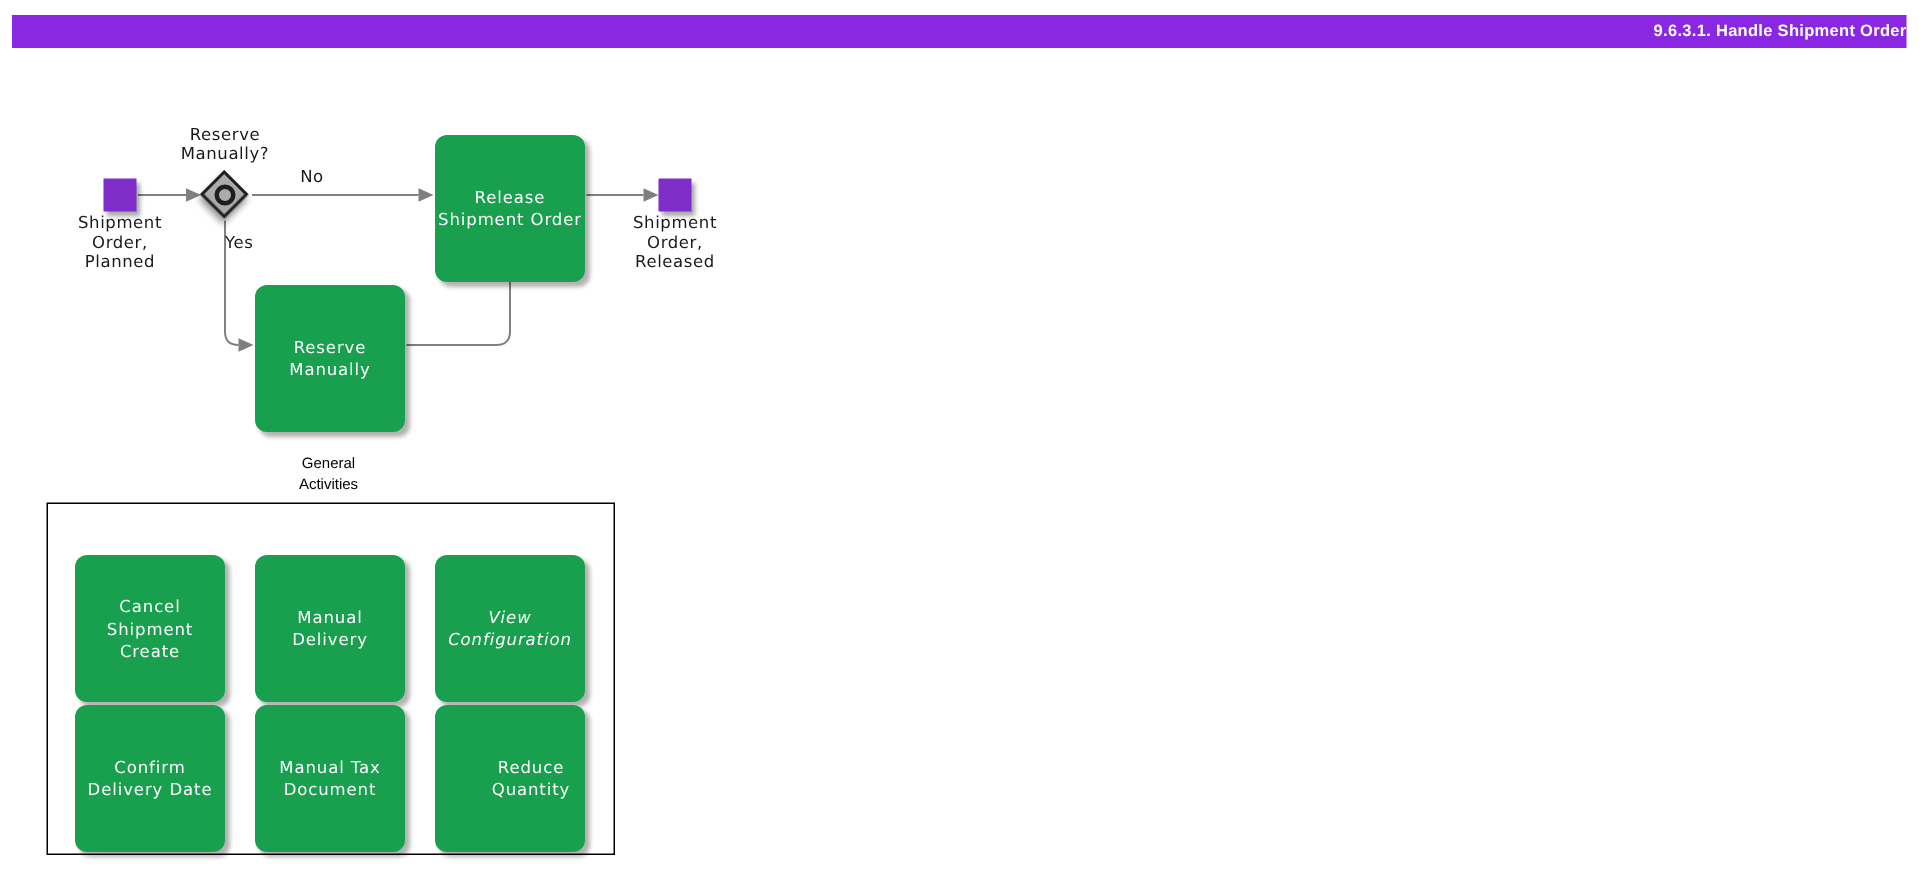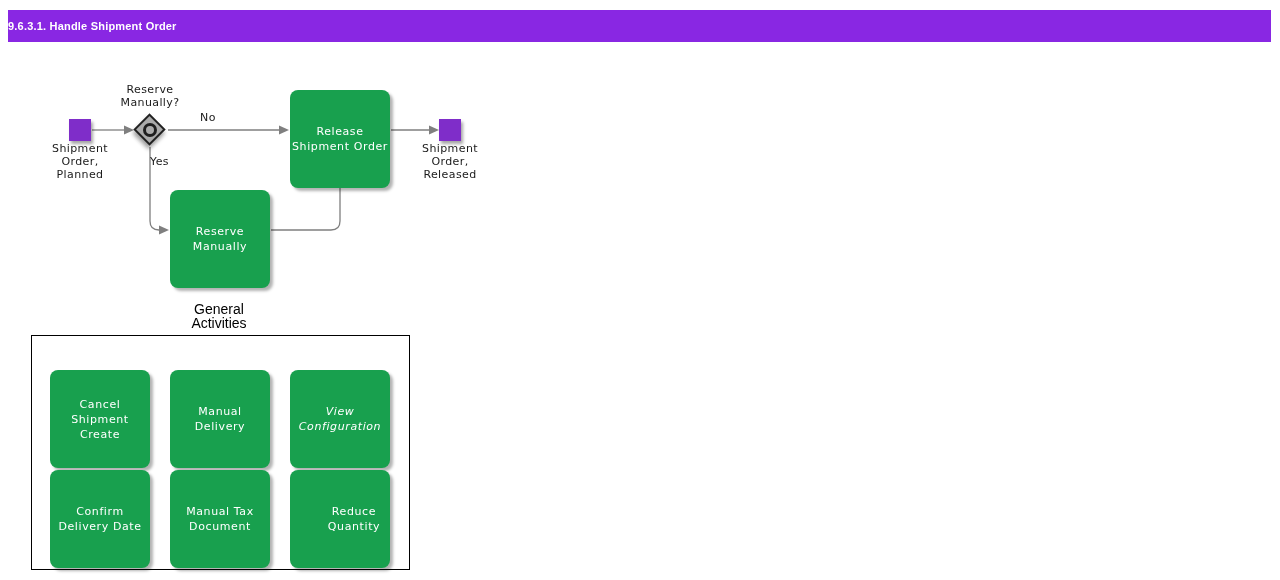--- a/index.html
+++ b/index.html
@@ -9,23 +9,23 @@
     width: 1280px;
     height: 580px;
     background: #ffffff;
     font-family: "DejaVu Sans", sans-serif;
     overflow: hidden;
   }
   
   .header-bar {
     position: absolute;
     left: 8px; top: 10px;
-    width: 1263px; height: 32px;
+    width: 1263px; height: 22px;
     background: #8927e3;
-    display: flex; align-items: center; justify-content: flex-start;
+    display: flex; align-items: center; justify-content: flex-end;
   }
   .header-bar .title {
     color: #ffffff;
     font-family: "Liberation Sans", sans-serif;
     font-size: 11px;
     font-weight: bold;
     letter-spacing: 0.2px;
   }
   
   .flow-svg { position: absolute; left: 0; top: 0; width: 1280px; height: 580px; }
@@ -80,21 +80,21 @@
     text-align: center;
     white-space: pre-line;
     cursor: pointer;
   }
   
   .ga-label {
     position: absolute;
     left: 179px; top: 303px; width: 80px;
     color: #000000;
     font-family: "Liberation Sans", sans-serif;
-    font-size: 14px;
+    font-size: 10px;
     line-height: 13.5px;
     text-align: center;
     white-space: pre-line;
   }
   .ga-container {
     position: absolute;
     left: 31px; top: 335px;
     width: 379px; height: 235px;
     border: 1px solid #000000;
     background: #ffffff;

